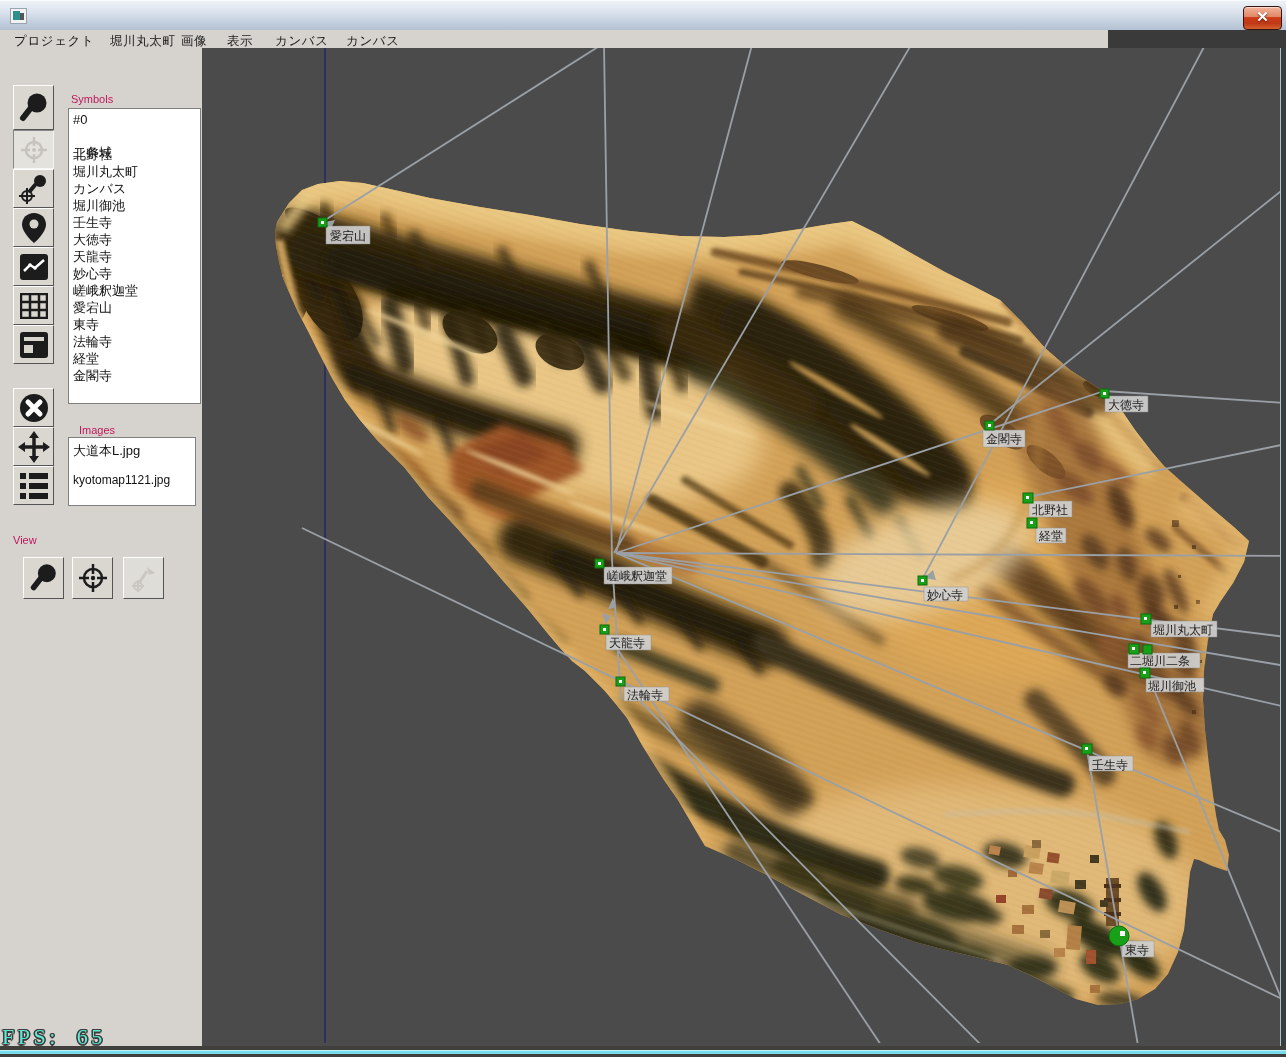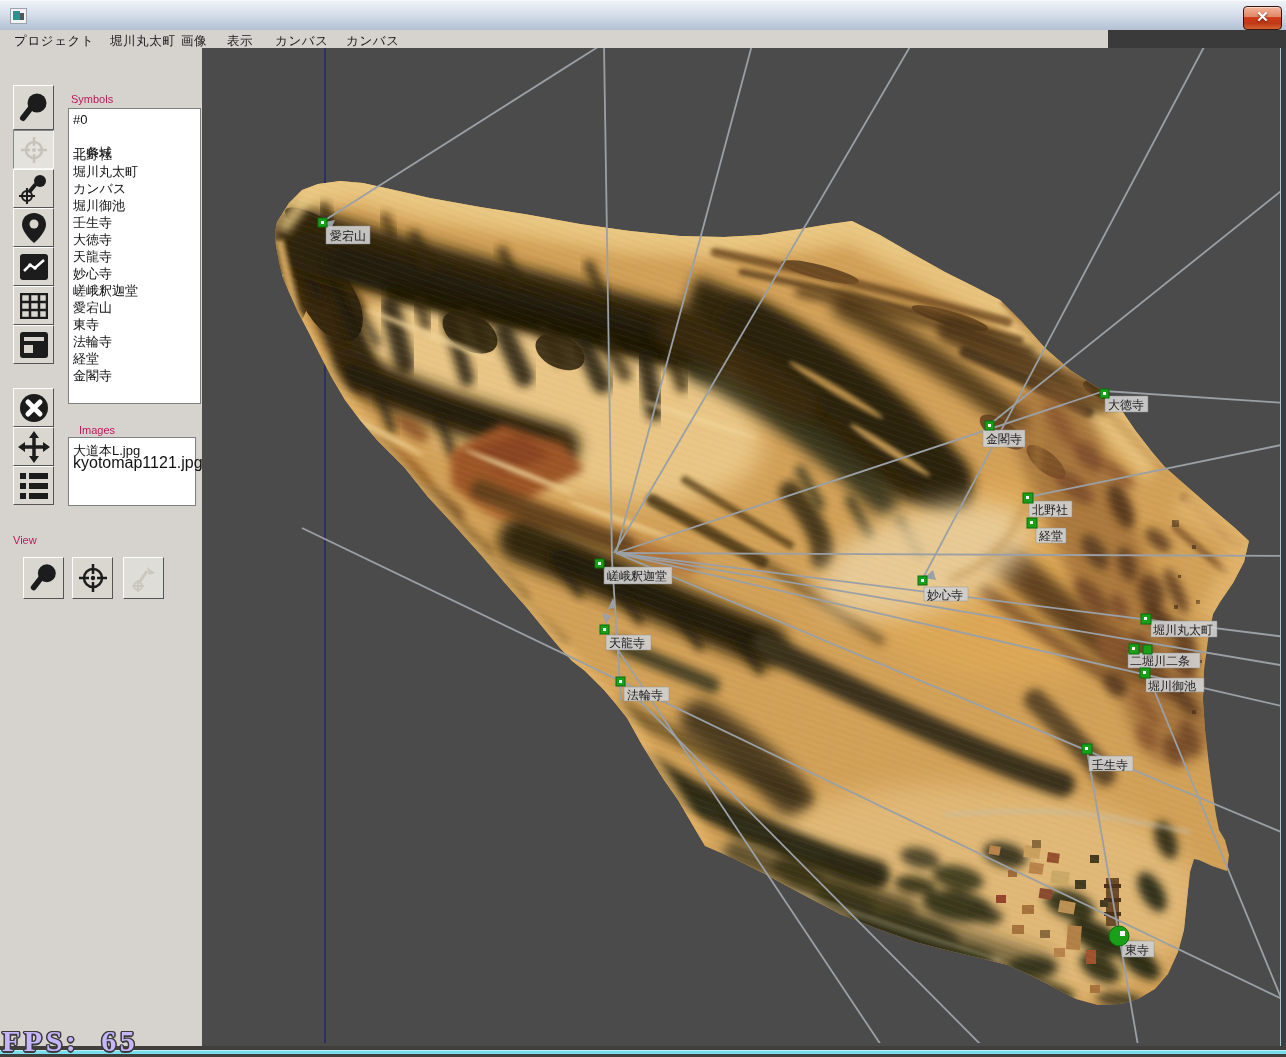--- a/index.html
+++ b/index.html
@@ -10,21 +10,21 @@
 #appicon .b{position:absolute;left:9px;top:4px;width:4px;height:7px;background:#555;}
 #closebtn{position:absolute;left:1243px;top:5px;width:37px;height:22px;border-radius:4px;border:1px solid #35160e;background:linear-gradient(#f3b49b 0%,#e08765 45%,#cf3a16 48%,#c03a18 75%,#d4622f);box-shadow:inset 0 1px 0 rgba(255,255,255,.5);}
 #closebtn span{position:absolute;left:0;right:0;top:1px;text-align:center;color:#fff;font-weight:bold;font-size:15px;text-shadow:0 1px 2px rgba(60,20,10,.8);}
 #menubar{position:absolute;left:0;top:30px;width:1108px;height:18px;background:#d6d3ce;}
 #menubar span{position:absolute;top:3px;font-size:12.5px;color:#1a1a1a;letter-spacing:0.6px;font-weight:500;}
 #sidebar{position:absolute;left:0;top:48px;width:202px;height:998px;background:#d6d3ce;}
 #viewport{position:absolute;left:202px;top:48px;width:1078px;height:998px;background:#4b4b4b;overflow:hidden;}
 #rightedge{position:absolute;left:1280px;top:48px;width:6px;height:998px;background:#3c3c3c;border-left:1px solid #9fc4cf;box-sizing:border-box;}
 #bottombar{position:absolute;left:0;top:1046px;width:1286px;height:11px;background:#413f3b;}
 #cyanline{position:absolute;left:0;top:1050px;width:1286px;height:4px;background:#79dcec;border-top:1px solid #bff0f8;box-sizing:border-box;}
-#fps{position:absolute;left:2px;top:1024px;font-family:"Liberation Serif",serif;font-weight:bold;font-size:30px;letter-spacing:3.5px;color:#c4b5fd;z-index:50;
+#fps{position:absolute;left:2px;top:1024px;font-family:"Liberation Serif",serif;font-weight:normal;font-size:22px;letter-spacing:3.5px;color:#5eead4;z-index:50;
  text-shadow:-1px -1px 0 #3c3c3c,1px -1px 0 #3c3c3c,-1px 1px 0 #3c3c3c,1px 1px 0 #3c3c3c,-1.5px 0 0 #3c3c3c,1.5px 0 0 #3c3c3c,0 1.5px 0 #3c3c3c,0 -1.5px 0 #3c3c3c;}
 
 .tbtn{position:absolute;left:13px;width:41px;background:#dad7d1;border-top:1px solid #fdfdfd;border-left:1px solid #fdfdfd;border-right:1px solid #545454;border-bottom:1px solid #545454;box-sizing:border-box;}
 .tbtn svg{position:absolute;left:50%;top:50%;transform:translate(-50%,-50%);}
 .sel{background:#e4e2dd;border-top:1px solid #888;border-left:1px solid #888;border-right:1px solid #f5f5f2;border-bottom:1px solid #f5f5f2;}
 .lbl{position:absolute;font-family:Liberation Sans, sans-serif;font-size:11px;color:#be185d;}
 .listbox{position:absolute;background:#fff;border:1px solid #808080;box-sizing:border-box;}
 .li{position:absolute;left:4px;font-size:13px;color:#111;white-space:pre;}
 .vbtn{position:absolute;width:41px;height:42px;background:#dad7d1;border-top:1px solid #fdfdfd;border-left:1px solid #fdfdfd;border-right:1px solid #545454;border-bottom:1px solid #545454;box-sizing:border-box;}
 .vbtn svg{position:absolute;left:50%;top:50%;transform:translate(-50%,-50%);}
@@ -140,21 +140,21 @@
 <div class="li" style="top:173px">嵯峨釈迦堂</div>
 <div class="li" style="top:190px">愛宕山</div>
 <div class="li" style="top:207px">東寺</div>
 <div class="li" style="top:224px">法輪寺</div>
 <div class="li" style="top:241px">経堂</div>
 <div class="li" style="top:258px">金閣寺</div>
 </div>
 <div class="lbl" style="left:79px;top:376px">Images</div>
 <div class="listbox" style="left:68px;top:389px;width:128px;height:69px">
 <div class="li" style="top:4px;font-size:13px">大道本L.jpg</div>
-<div class="li" style="top:16px;font-size:16px">kyotomap1121.jpg</div>
+<div class="li" style="top:35px;font-size:12px">kyotomap1121.jpg</div>
 </div>
 <div class="lbl" style="left:13px;top:486px">View</div>
 <div class="vbtn" style="left:23px;top:509px">
 <svg width="32" height="34" viewBox="0 0 34 36">
         <circle cx="20" cy="13" r="9.5" fill="#1c1c1c"></circle>
         <path d="M13 19 L6 28" stroke="#1c1c1c" stroke-width="6" stroke-linecap="round"></path>
       </svg>
     </div>
 <div class="vbtn" style="left:72px;top:509px">
 <svg width="32" height="32" viewBox="0 0 32 32">

